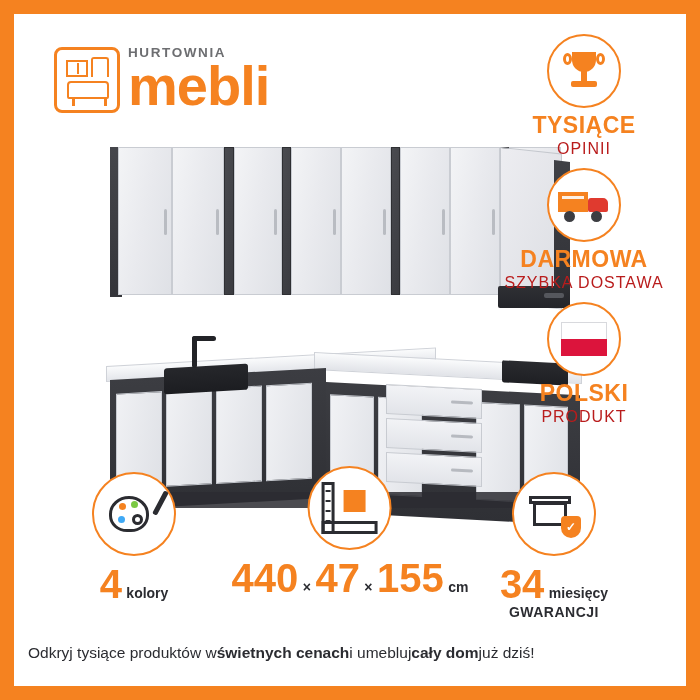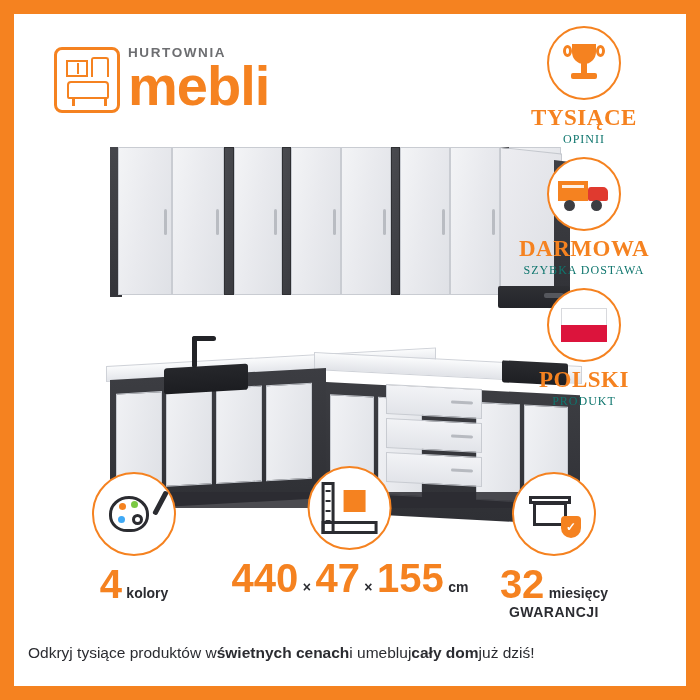--- a/index.html
+++ b/index.html
@@ -157,34 +157,34 @@
     position:absolute; left:488px; top:348px; width:66px; height:22px;
     background:linear-gradient(180deg,#2a2b2f,#1e1f23);
     transform:skewY(3.0deg); border-radius:2px;
   }
   .plinth {
     position:absolute; left:96px; top:478px; width:470px; height:16px;
     background:#2b2c31; opacity:.85;
   }
 
   
-  .badge-col { position:absolute; right:18px; top:12px; width:168px;font-family:Liberation Serif, serif; }
+  .badge-col { position:absolute; right:18px; top:20px; width:168px; }
   .badge { text-align:center; margin-bottom:10px; }
   .badge .circle {
     width:74px; height:74px; border-radius:50%;
     border:2.5px solid #f58220; margin:0 auto 6px;
     display:flex; align-items:center; justify-content:center;
     background:#fff; position:relative;
   }
   .badge .b-title {
     font-size:23px; font-weight:700; color:#f58220; letter-spacing:0.5px;
     line-height:1;
   }
   .badge .b-sub {
-    font-size:12px; color:#0f766e; letter-spacing:1px; margin-top:3px;
+    font-size:16px; color:#b91c1c; letter-spacing:1px; margin-top:3px;
   }
 
   
   .ic-trophy { position:relative; width:40px; height:42px; }
   .ic-trophy .cup {
     position:absolute; left:8px; top:2px; width:24px; height:20px;
     background:#f58220; border-radius:0 0 12px 12px;
   }
   .ic-trophy .ear-l,.ic-trophy .ear-r {
     position:absolute; top:3px; width:9px; height:12px;
@@ -472,21 +472,21 @@
 
     <div class="feat feat-right">
       <div class="circle">
         <div class="ic-pack">
           <span class="lid"></span>
             <span class="bx"></span>
             <span class="sh"></span>
         </div>
       </div>
       <div style="white-space:nowrap">
-        <span class="num-big">32</span>
+        <span class="num-big">34</span>
         <span class="num-unit">miesięcy</span>
       </div>
       <div class="num-sub">GWARANCJI</div>
     </div>
   </div>
 
   <div class="tagline">
     <span>Odkryj tysiące produktów w </span>
     <b>świetnych cenach</b>
     <span> i umebluj </span>

